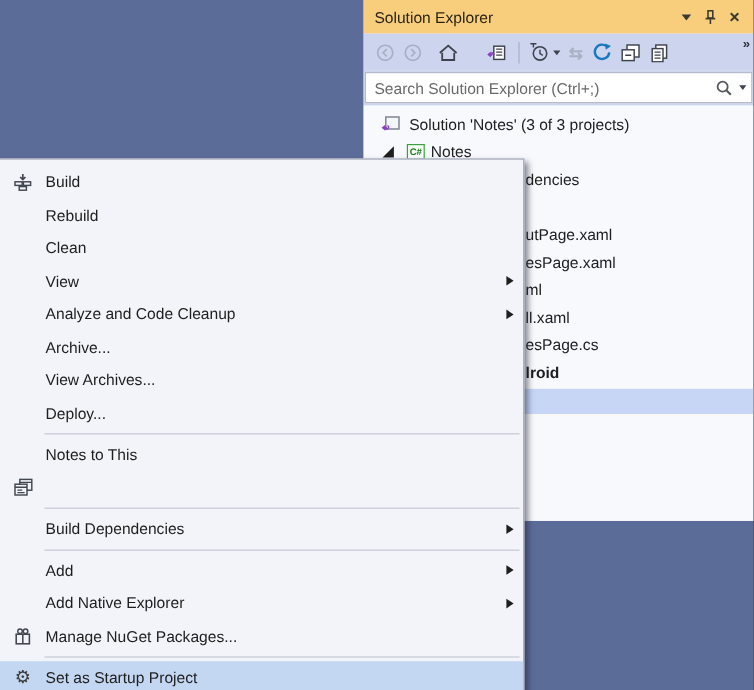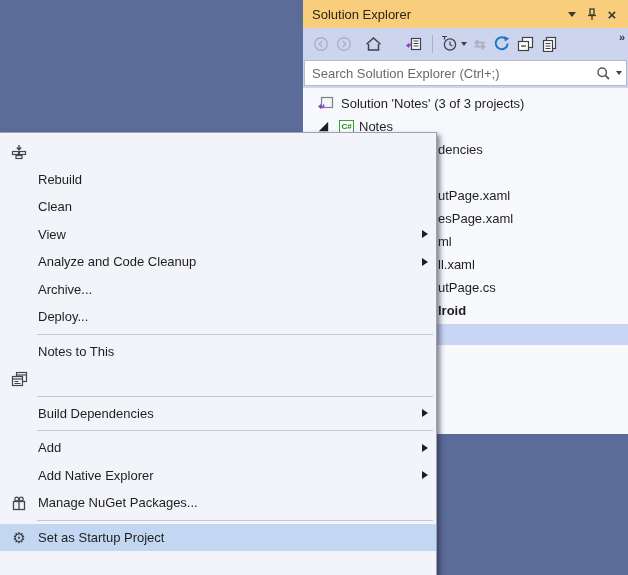--- a/index.html
+++ b/index.html
@@ -187,36 +187,37 @@
         </svg>
         <span class="badge-cs">C#</span>
         <span class="lbl">Notes</span>
       </div>
 
       <div class="remnant" style="top:51px;">dencies</div>
       <div class="remnant" style="top:97px;">utPage.xaml</div>
       <div class="remnant" style="top:120px;">esPage.xaml</div>
       <div class="remnant" style="top:143px;">ml</div>
       <div class="remnant" style="top:166px;">ll.xaml</div>
-      <div class="remnant" style="top:189px;">utPage.cs</div>
+      <div class="remnant" style="top:189px;">esPage.cs</div>
       <div class="remnant bold" style="top:212px;">lroid</div>
     </div>
   </div>
 
   <div class="menu">
 
     <div class="mi">
       <span class="ic">
         <svg width="16" height="16" viewBox="0 0 16 16">
           <path d="M8 1v4.5M5.8 3.5 8 5.7l2.2-2.2" fill="none" stroke="#41464F" stroke-width="1.4"></path>
           <rect x="1.5" y="7.5" width="6" height="3" fill="none" stroke="#41464F" stroke-width="1.2"></rect>
           <rect x="8.5" y="7.5" width="6" height="3" fill="none" stroke="#41464F" stroke-width="1.2"></rect>
           <rect x="5" y="11.5" width="6" height="3" fill="none" stroke="#41464F" stroke-width="1.2"></rect>
         </svg>
       </span>
+      <span class="lbl">Build</span>
     </div>
 
     <div class="mi">
       <span class="ic"></span>
         <span class="lbl">Rebuild</span>
     </div>
 
     <div class="mi">
       <span class="ic"></span>
         <span class="lbl">Clean</span>
@@ -236,20 +237,24 @@
       <span class="arr">
           <span class="arr-tri"></span>
         </span>
     </div>
 
     <div class="mi">
       <span class="ic"></span>
         <span class="lbl">Archive...</span>
     </div>
 
+    <div class="mi">
+      <span class="ic"></span>
+        <span class="lbl">View Archives...</span>
+    </div>
 
     <div class="mi">
       <span class="ic"></span>
         <span class="lbl">Deploy...</span>
     </div>
 
     <div class="msep"></div>
 
     <div class="mi">
       <span class="ic"></span>

